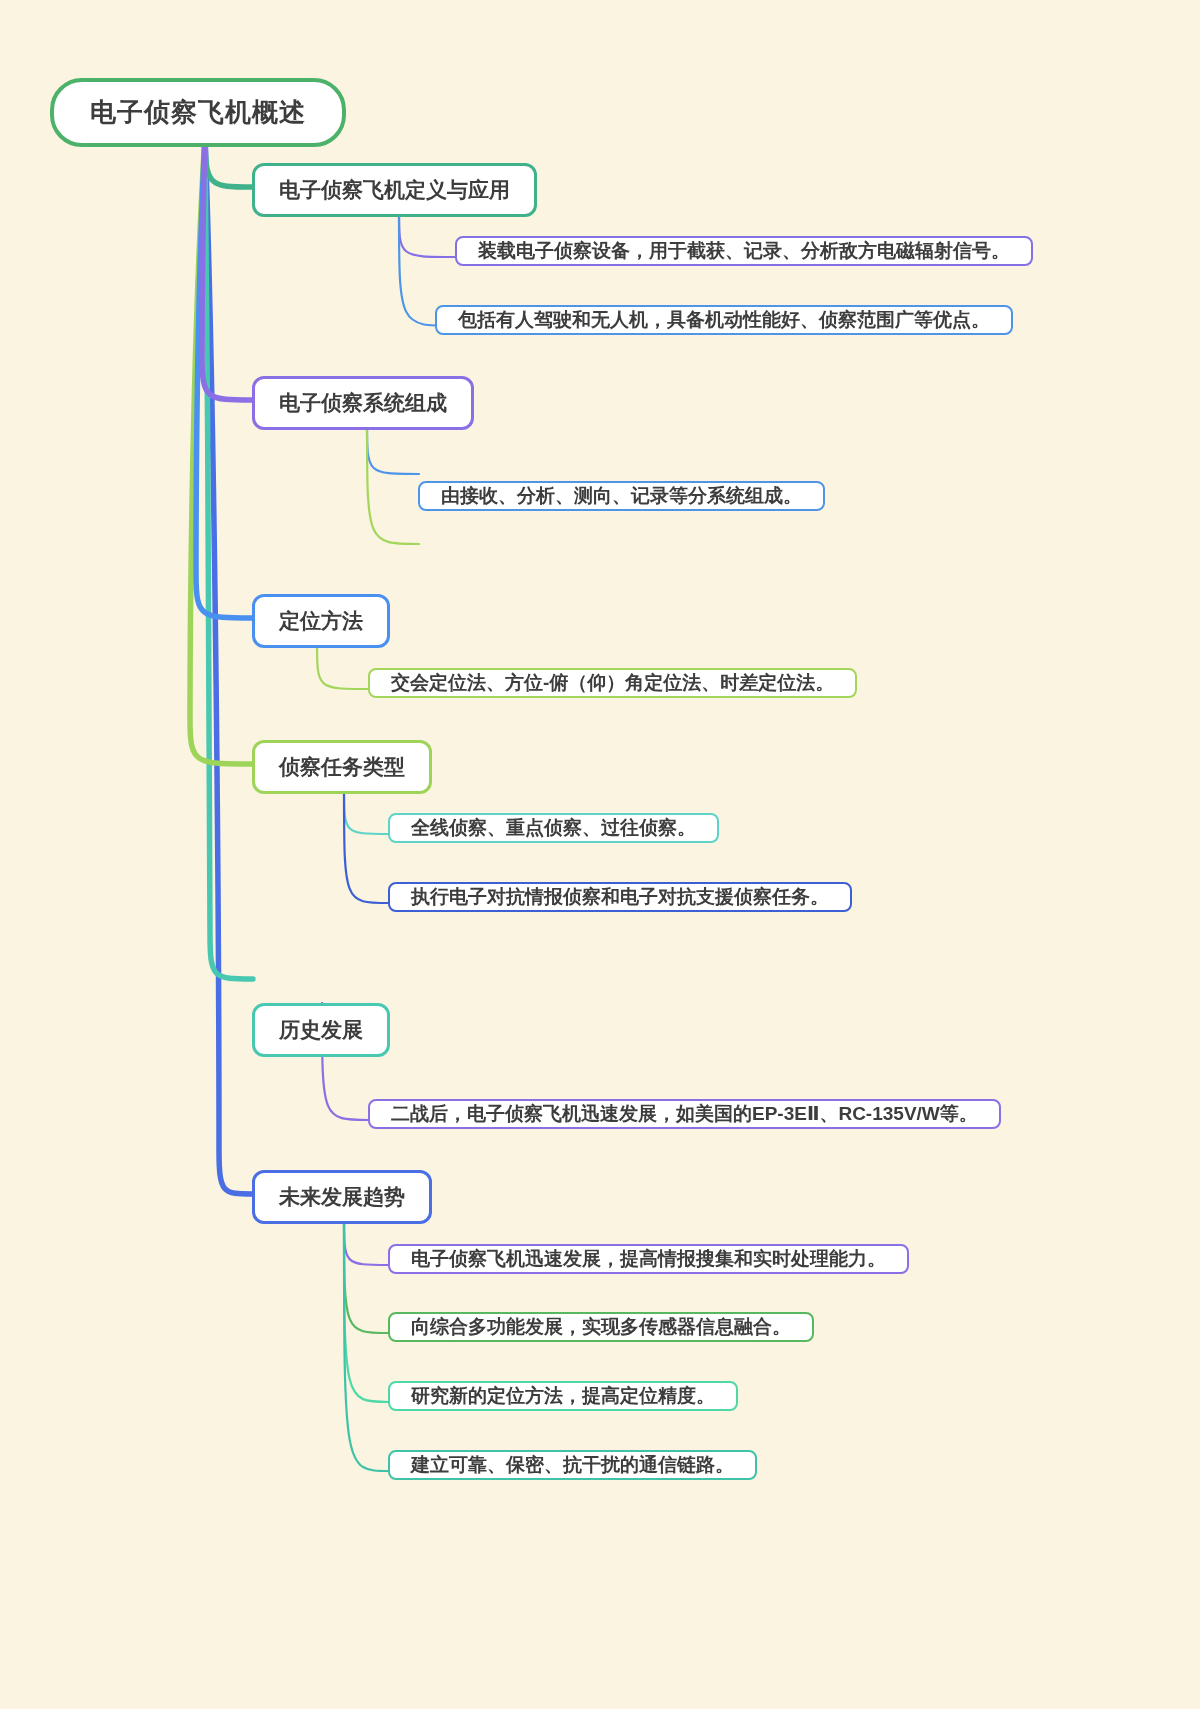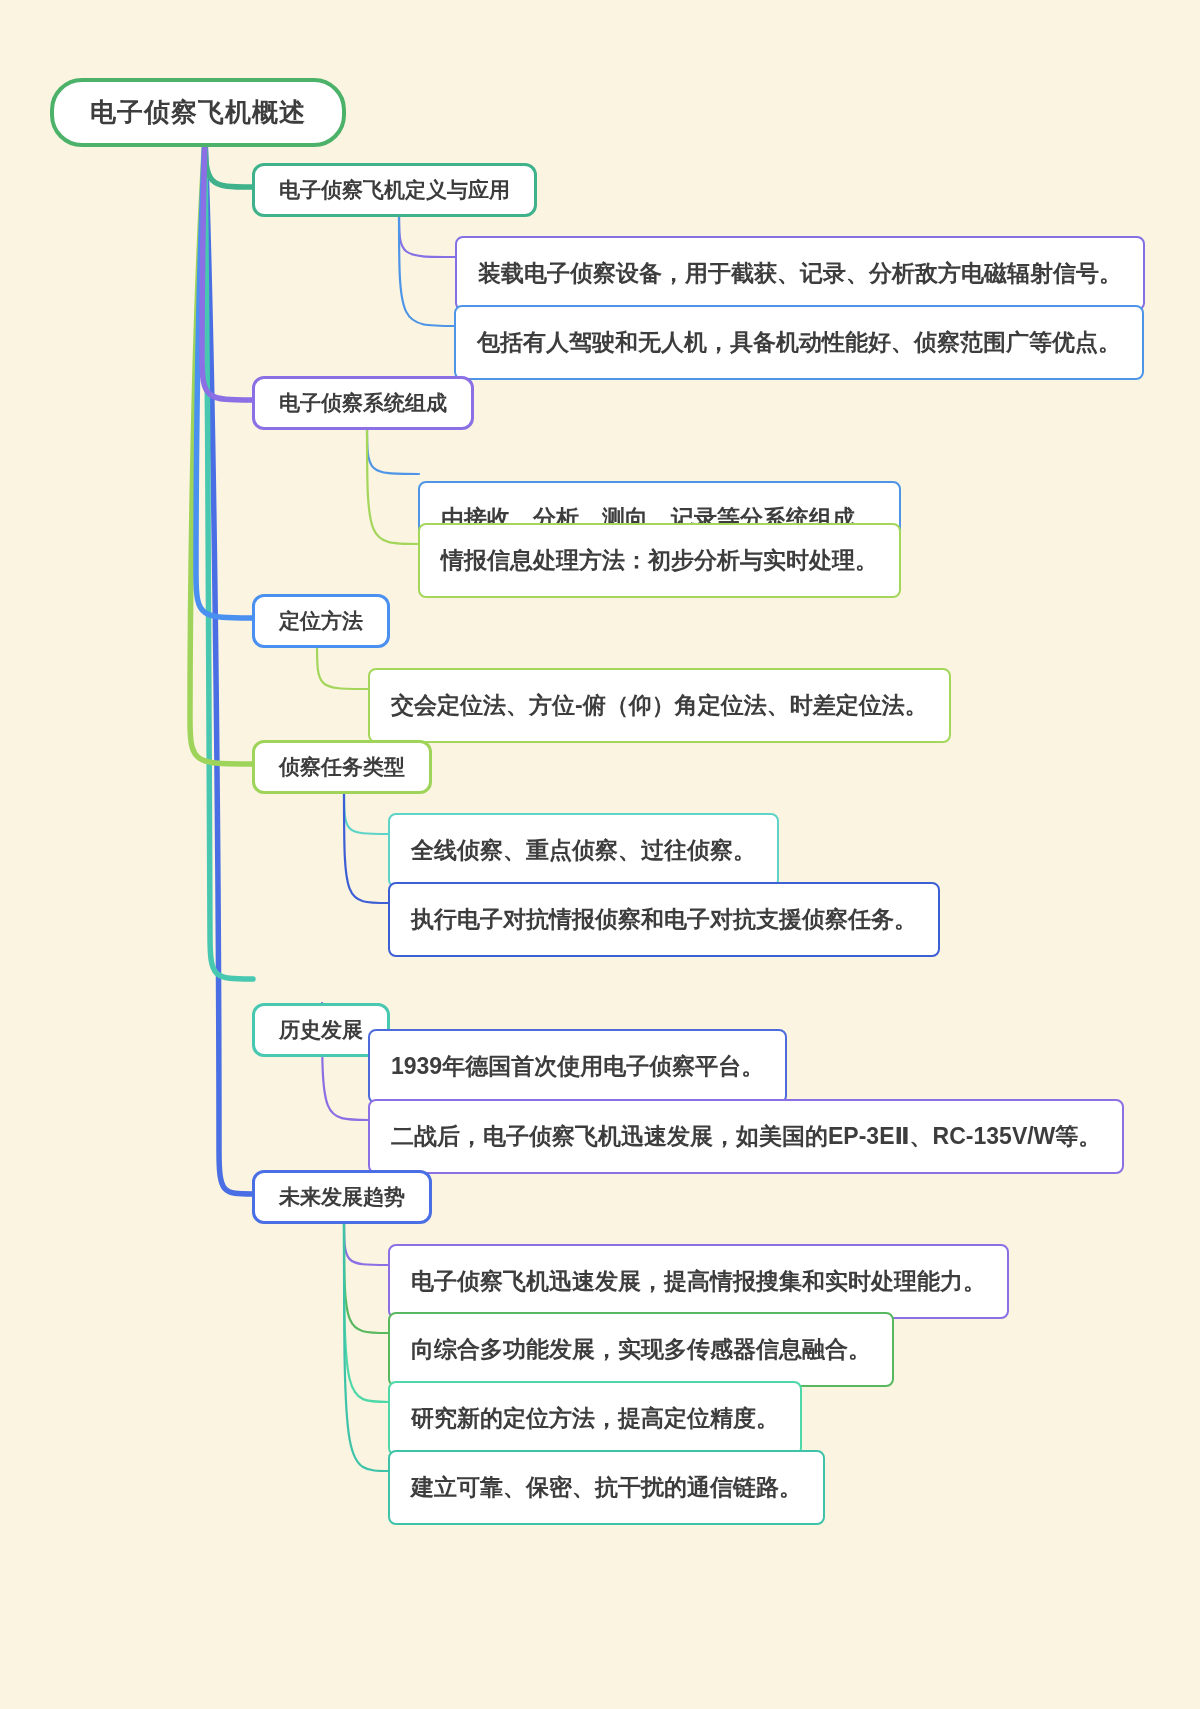--- a/index.html
+++ b/index.html
@@ -38,22 +38,22 @@
   }
   .node.branch {
     border-width: 3px;
     border-radius: 12px;
     font-size: 21px;
     padding: 10px 24px;
   }
   .node.leaf {
     border-width: 2.5px;
     border-radius: 8px;
-    font-size: 23px;
-    padding: 20px 21px;
+    font-size: 19px;
+    padding: 0 21px;
   }
 </style>
 </head>
 <body>
 
 <div class="canvas">
 
   <svg class="connector-layer" width="1200" height="1709" viewBox="0 0 1200 1709" xmlns="http://www.w3.org/2000/svg">
 
     <path stroke-width="5.5" d="M 205 135 C 216 450, 219 950, 219 1150 C 219 1194, 223 1194, 253 1194" stroke="#4A6FE4"></path>
@@ -75,35 +75,33 @@
     <path stroke-width="2.2" d="M 344 1218 C 344 1265, 344 1265, 389 1265" stroke="#8B6FE4"></path>
     <path stroke-width="2.2" d="M 344 1218 C 344 1333, 344 1333, 389 1333" stroke="#57B85F"></path>
     <path stroke-width="2.2" d="M 344 1218 C 344 1402, 344 1402, 389 1402" stroke="#4ED8A8"></path>
     <path stroke-width="2.2" d="M 344 1218 C 344 1471, 344 1471, 389 1471" stroke="#3EC2A8"></path>
   </svg>
 
   <div class="node root" style="left: 50px; top: 78px; border-color: rgb(76, 177, 105);">电子侦察飞机概述</div>
 
   <div class="node branch" style="left: 252px; top: 163px; border-color: rgb(63, 178, 139);">电子侦察飞机定义与应用</div>
   <div class="node leaf" style="left: 455px; top: 236px; border-color: rgb(132, 112, 228);">装载电子侦察设备，用于截获、记录、分析敌方电磁辐射信号。</div>
-  <div class="node leaf" style="left: 454px; top: 305px; border-color: rgb(78, 149, 232);">包括有人驾驶和无人机，具备机动性能好、侦察范围广等优点。</div>
+  <div class="node leaf" style="left: 435px; top: 305px; border-color: rgb(78, 149, 232);">包括有人驾驶和无人机，具备机动性能好、侦察范围广等优点。</div>
 
   <div class="node branch" style="left: 252px; top: 376px; border-color: rgb(139, 111, 228);">电子侦察系统组成</div>
   <div class="node leaf" style="left: 418px; top: 453px; border-color: rgb(78, 149, 232); margin-top: 28px;">由接收、分析、测向、记录等分系统组成。</div>
-  <div class="node leaf" style="left: 418px; top: 523px; border-color: rgb(164, 214, 92);">情报信息处理方法：初步分析与实时处理。</div>
 
   <div class="node branch" style="left: 252px; top: 594px; border-color: rgb(74, 144, 240); padding-left: 24px;">定位方法</div>
   <div class="node leaf" style="left: 368px; top: 668px; border-color: rgb(164, 214, 92);">交会定位法、方位-俯（仰）角定位法、时差定位法。</div>
 
   <div class="node branch" style="left: 252px; top: 740px; border-color: rgb(159, 212, 90);">侦察任务类型</div>
   <div class="node leaf" style="left: 388px; top: 813px; border-color: rgb(94, 211, 200);">全线侦察、重点侦察、过往侦察。</div>
   <div class="node leaf" style="left: 388px; top: 882px; border-color: rgb(61, 95, 214);">执行电子对抗情报侦察和电子对抗支援侦察任务。</div>
 
   <div class="node branch" style="left: 252px; top: 955px; border-color: rgb(72, 200, 176); margin-top: 48px;">历史发展</div>
-  <div class="node leaf" style="left: 368px; top: 1029px; border-color: rgb(78, 107, 220);">1939年德国首次使用电子侦察平台。</div>
   <div class="node leaf" style="left: 368px; top: 1099px; border-color: rgb(139, 111, 228);">二战后，电子侦察飞机迅速发展，如美国的EP-3EⅡ、RC-135V/W等。</div>
 
   <div class="node branch" style="left: 252px; top: 1170px; border-color: rgb(74, 111, 228);">未来发展趋势</div>
   <div class="node leaf" style="left: 388px; top: 1244px; border-color: rgb(139, 111, 228);">电子侦察飞机迅速发展，提高情报搜集和实时处理能力。</div>
   <div class="node leaf" style="left: 388px; top: 1312px; border-color: rgb(87, 184, 95);">向综合多功能发展，实现多传感器信息融合。</div>
   <div class="node leaf" style="left: 388px; top: 1381px; border-color: rgb(78, 216, 168);">研究新的定位方法，提高定位精度。</div>
   <div class="node leaf" style="left: 388px; top: 1450px; border-color: rgb(62, 194, 168);">建立可靠、保密、抗干扰的通信链路。</div>
 
 </div>
 

